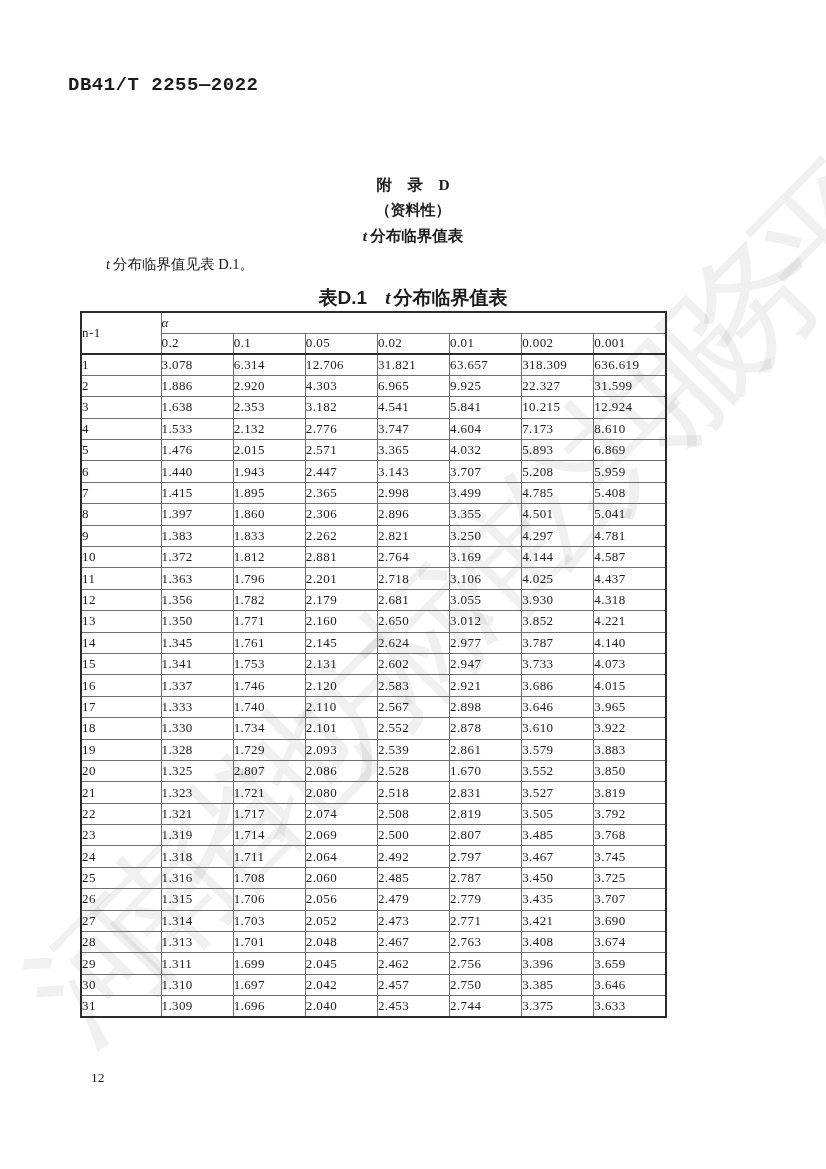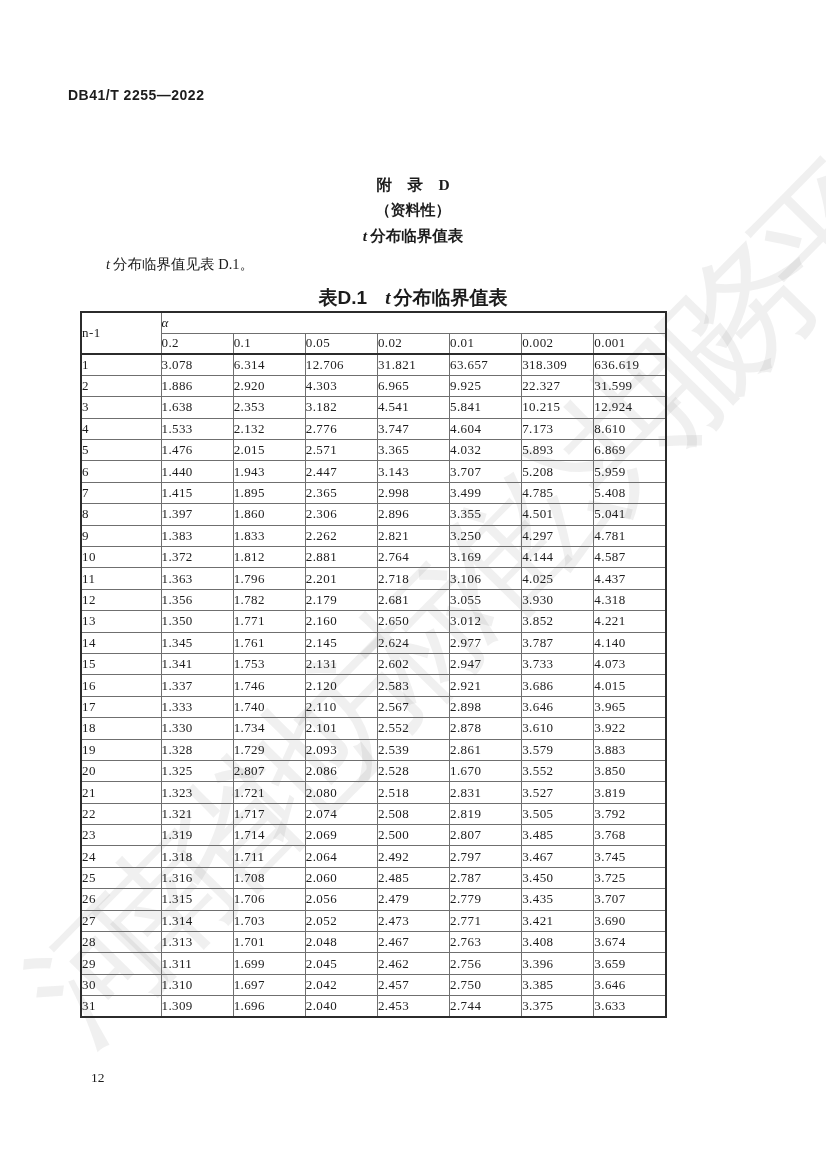--- a/index.html
+++ b/index.html
@@ -29,24 +29,24 @@
     color: rgba(110, 110, 110, 0.10);
     transform: rotate(-45.5deg);
     transform-origin: 0 0;
     pointer-events: none;
     user-select: none;
   }
 
   .doc-number {
     position: absolute;
     left: 68px;
-    top: 87px;
-    font-family: Liberation Sans, sans-serif;
+    top: 74px;
+    font-family: Liberation Mono, monospace;
     font-weight: 600;
-    font-size: 14px;
+    font-size: 19px;
     letter-spacing: 0.5px;
   }
 
   .title-block { position: absolute; left: 0; width: 100%; text-align: center; }
   .appendix-title    { top: 175px; font-family: Liberation Serif, serif; font-weight: 600; font-size: 15.5px; }
   .appendix-subtitle { top: 201px; font-family: "Liberation Sans","DejaVu Sans",sans-serif; font-weight: 700; font-size: 15px; }
   .appendix-heading  { top: 226px; font-family: "Liberation Sans","DejaVu Sans",sans-serif; font-weight: 600; font-size: 15.5px; }
   .var-t { font-family: "Liberation Serif","DejaVu Serif",serif; font-style: italic; font-weight: 600; margin-right: 3px; }
 
   .intro {

